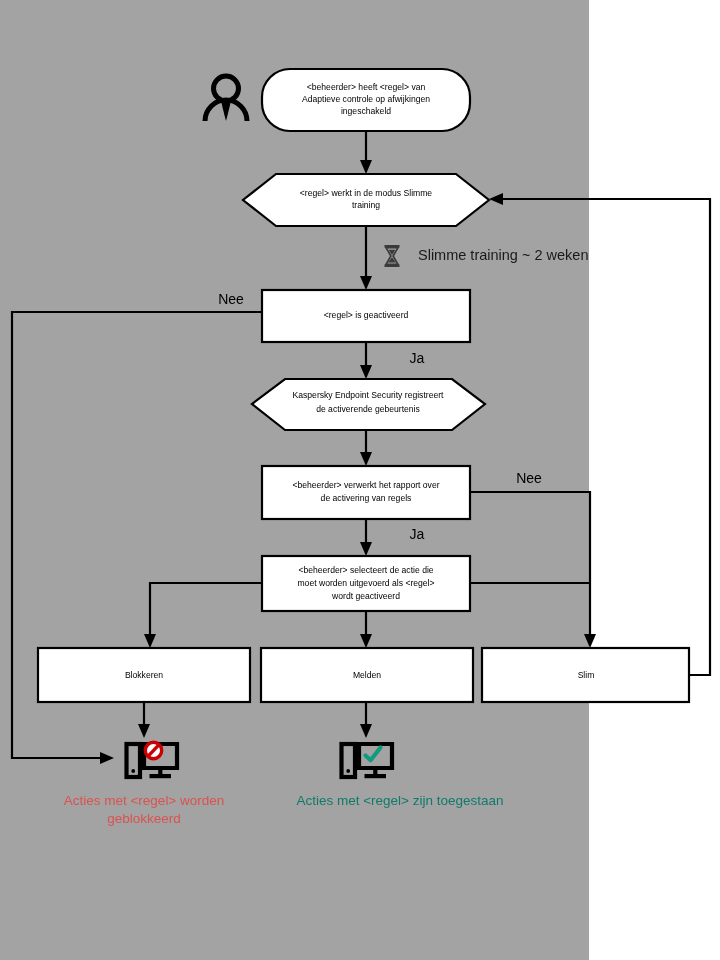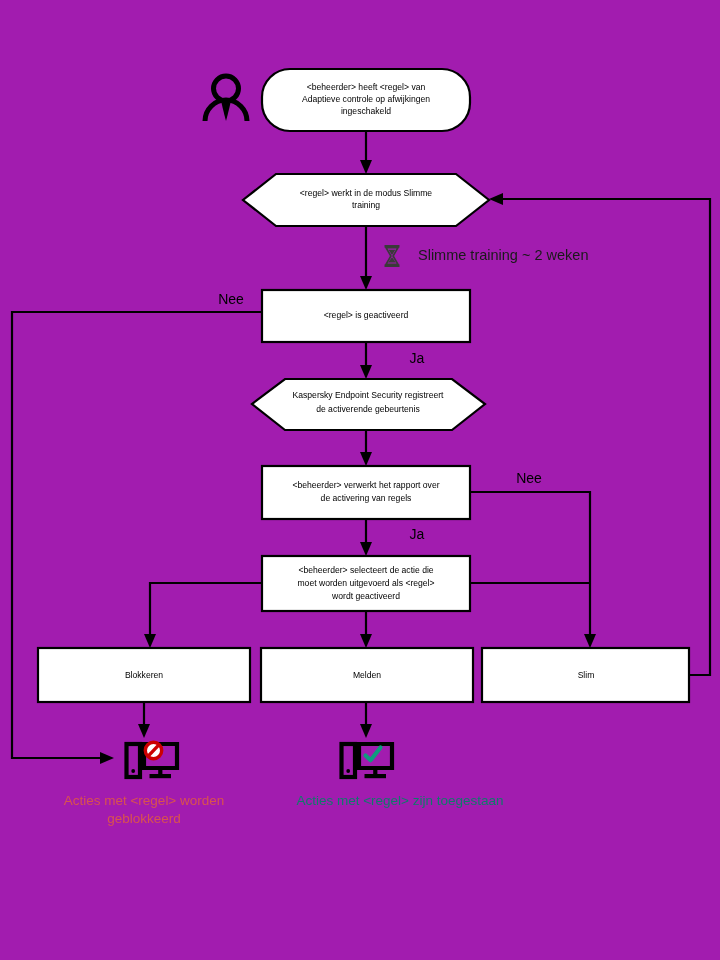--- a/index.html
+++ b/index.html
@@ -9,23 +9,23 @@
     background: #ffffff;
   }
   body {
     width: 720px;
     height: 960px;
     font-family: "Liberation Sans", sans-serif;
     overflow: hidden;
   }
   #diagram-root {
     position: relative;
-    width: 720px;
+    width: 589px;
     height: 960px;
-    background: #a21caf;
+    background: #a3a3a3;
     text-decoration: underline;
   }
   svg.flow {
     position: absolute;
     top: 0;
     left: 0;
     width: 720px;
     height: 960px;
     display: block;
   }

